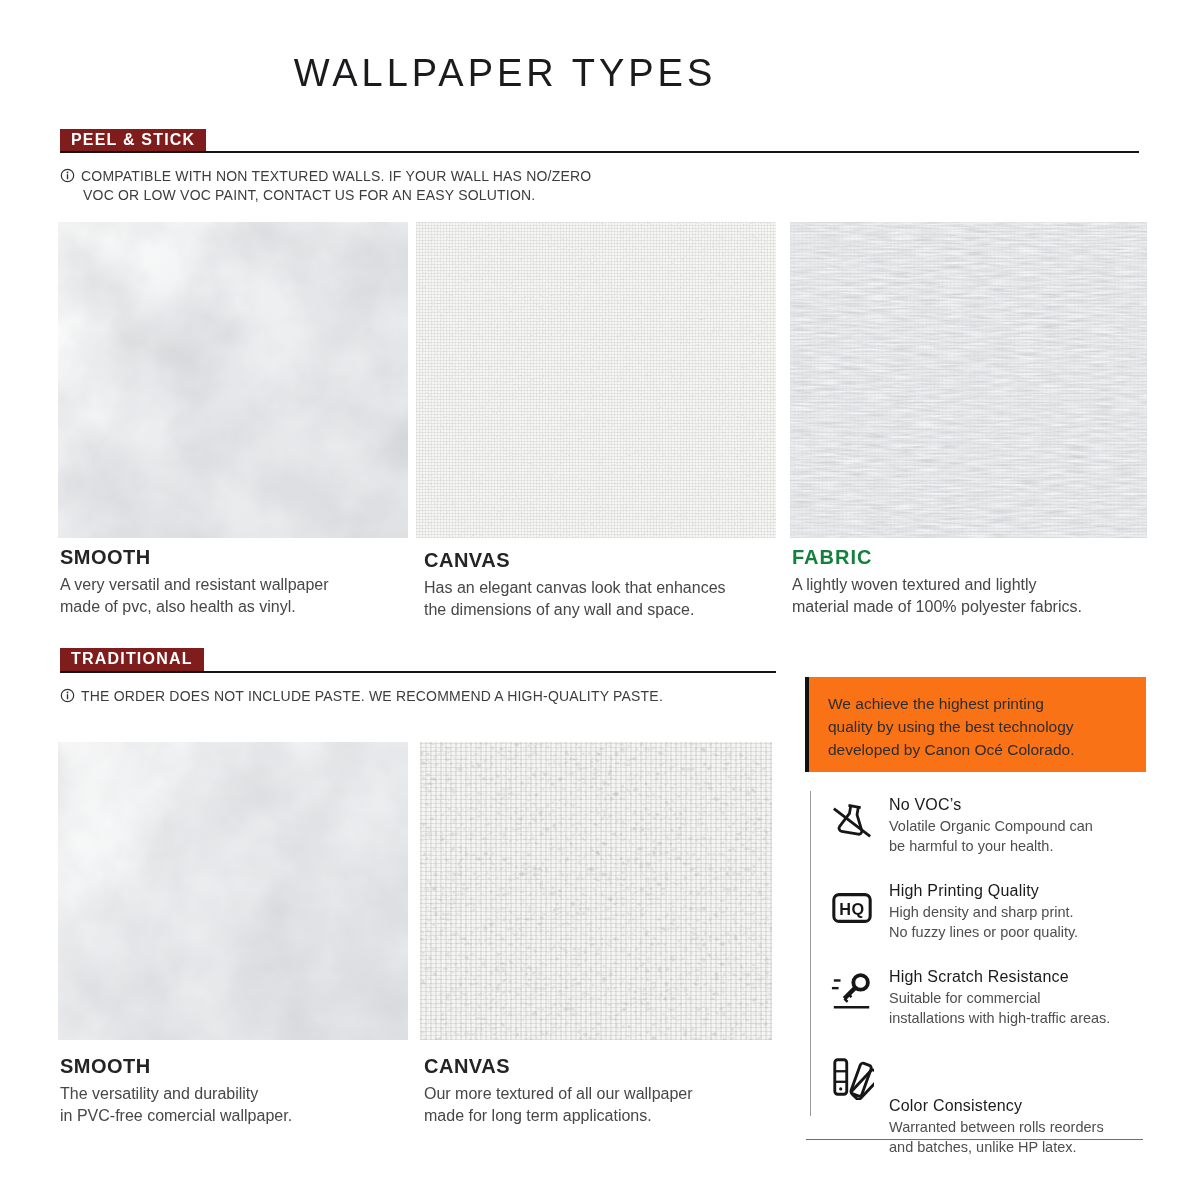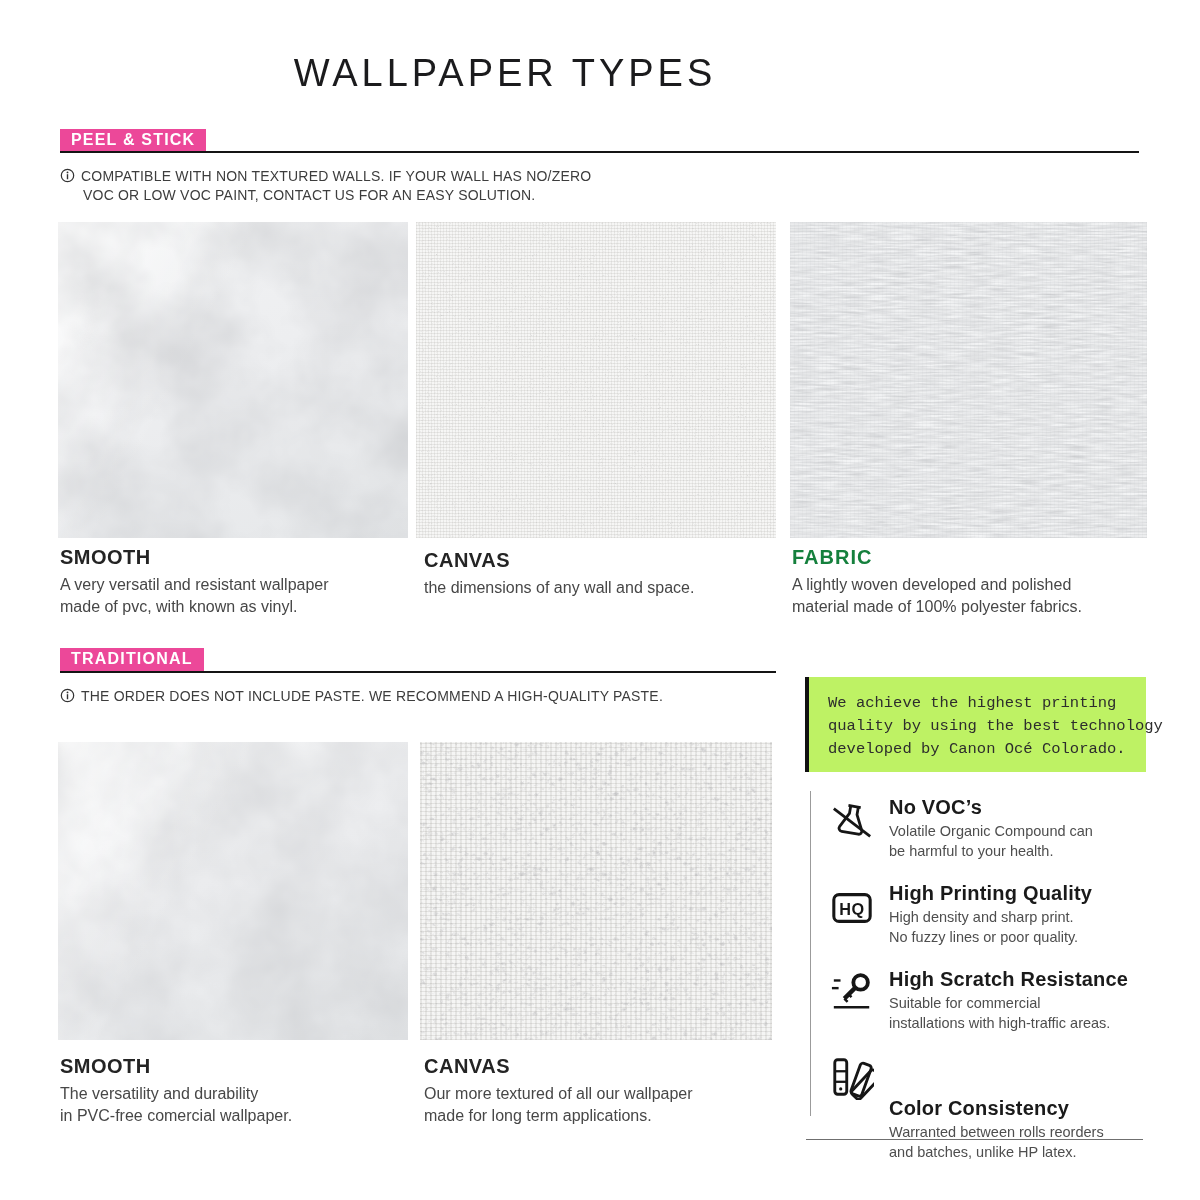--- a/index.html
+++ b/index.html
@@ -11,21 +11,21 @@
   .abs { position:absolute; }
 
   
   .title {
     top:52px; left:0; width:1010px; text-align:center;
     font-size:38px; font-weight:500; letter-spacing:4px; color:#1b1b1d;
   }
 
   
   .badge {
-    background:#ec4899; color:#ffffff; font-size:16px; font-weight:700;
+    background:#7f1d1d; color:#ffffff; font-size:16px; font-weight:700;
     letter-spacing:1.2px; padding:2px 11px 3px 11px; display:inline-block;
   }
   .rule { background:#141414; height:2px; }
 
   
   .note { display:flex; align-items:flex-start; }
   .note svg { flex:0 0 auto; margin-top:1px; margin-right:6px; }
   .note-lines { font-size:14px; letter-spacing:.2px; color:#3d3d3d; line-height:19px; }
   .note-lines span { display:block; white-space:nowrap; }
   .note-lines .indent { padding-left:2px; }
@@ -58,27 +58,27 @@
   }
 
   
   .cap-name { font-size:20px; font-weight:600; letter-spacing:.5px; color:#242424; }
   .cap-name.alt { letter-spacing:1px; color:#15803d; }
   .cap-desc { font-size:16px; line-height:21.5px; color:#474747; }
   .cap-desc span { display:block; white-space:nowrap; }
 
   
   .quote-bar { background:#111111; }
-  .quote-box { background:#bef264;font-family:Liberation Mono, monospace; }
+  .quote-box { background:#f97316; }
   .quote-text { padding:15px 0 0 19px; font-size:15.5px; line-height:23px; color:#2d2d2d; }
   .quote-text span { display:block; white-space:nowrap; }
   .vline { background:#9b9b9b; }
   .hline { background:#6f6f6f; }
 
-  .feat-title { font-size:20px; font-weight:700; color:#1a1a1a; letter-spacing:.2px; }
+  .feat-title { font-size:16px; font-weight:400; color:#1a1a1a; letter-spacing:.2px; }
   .feat-desc { margin-top:3px; font-size:14.5px; line-height:19.5px; color:#4e4e4e; }
   .feat-desc span { display:block; white-space:nowrap; }
   .feat-icon { width:44px; height:46px; }
 </style>
 </head>
 <body>
 
 <div class="page">
 
   <div class="abs title">WALLPAPER TYPES</div>
@@ -124,29 +124,30 @@
           <feTurbulence type="fractalNoise" baseFrequency="0.04 0.45" numOctaves="3" seed="8"></feTurbulence>
         <feColorMatrix type="matrix" values="0 0 0 0 0.45  0 0 0 0 0.46  0 0 0 0 0.48  0.4 0.4 0.4 0 -0.42"></feColorMatrix>
         </filter>
       <rect width="100%" height="100%" filter="url(#nz3)"></rect>
     </svg>
   </div>
 
   <div class="abs cap-name" style="left:60px; top:546px;">SMOOTH</div>
   <div class="abs cap-desc" style="left:60px; top:574px;">
     <span>A very versatil and resistant wallpaper</span>
-    <span>made of pvc, with known as vinyl.</span>
+    <span>made of pvc, also health as vinyl.</span>
   </div>
   <div class="abs cap-name" style="left:424px; top:549px;">CANVAS</div>
   <div class="abs cap-desc" style="left:424px; top:577px;">
+    <span>Has an elegant canvas look that enhances</span>
     <span>the dimensions of any wall and space.</span>
   </div>
   <div class="abs cap-name alt" style="left:792px; top:546px;">FABRIC</div>
   <div class="abs cap-desc" style="left:792px; top:574px;">
-    <span>A lightly woven developed and polished</span>
+    <span>A lightly woven textured and lightly</span>
     <span>material made of 100% polyester fabrics.</span>
   </div>
 
   <div class="abs" style="left:60px; top:648px;">
     <span class="badge">TRADITIONAL</span>
   </div>
   <div class="abs rule" style="left:60px; top:671px; width:716px;"></div>
 
   <div class="abs note" style="left:60px; top:687px;">
     <svg width="15" height="15" viewBox="0 0 16 16">

